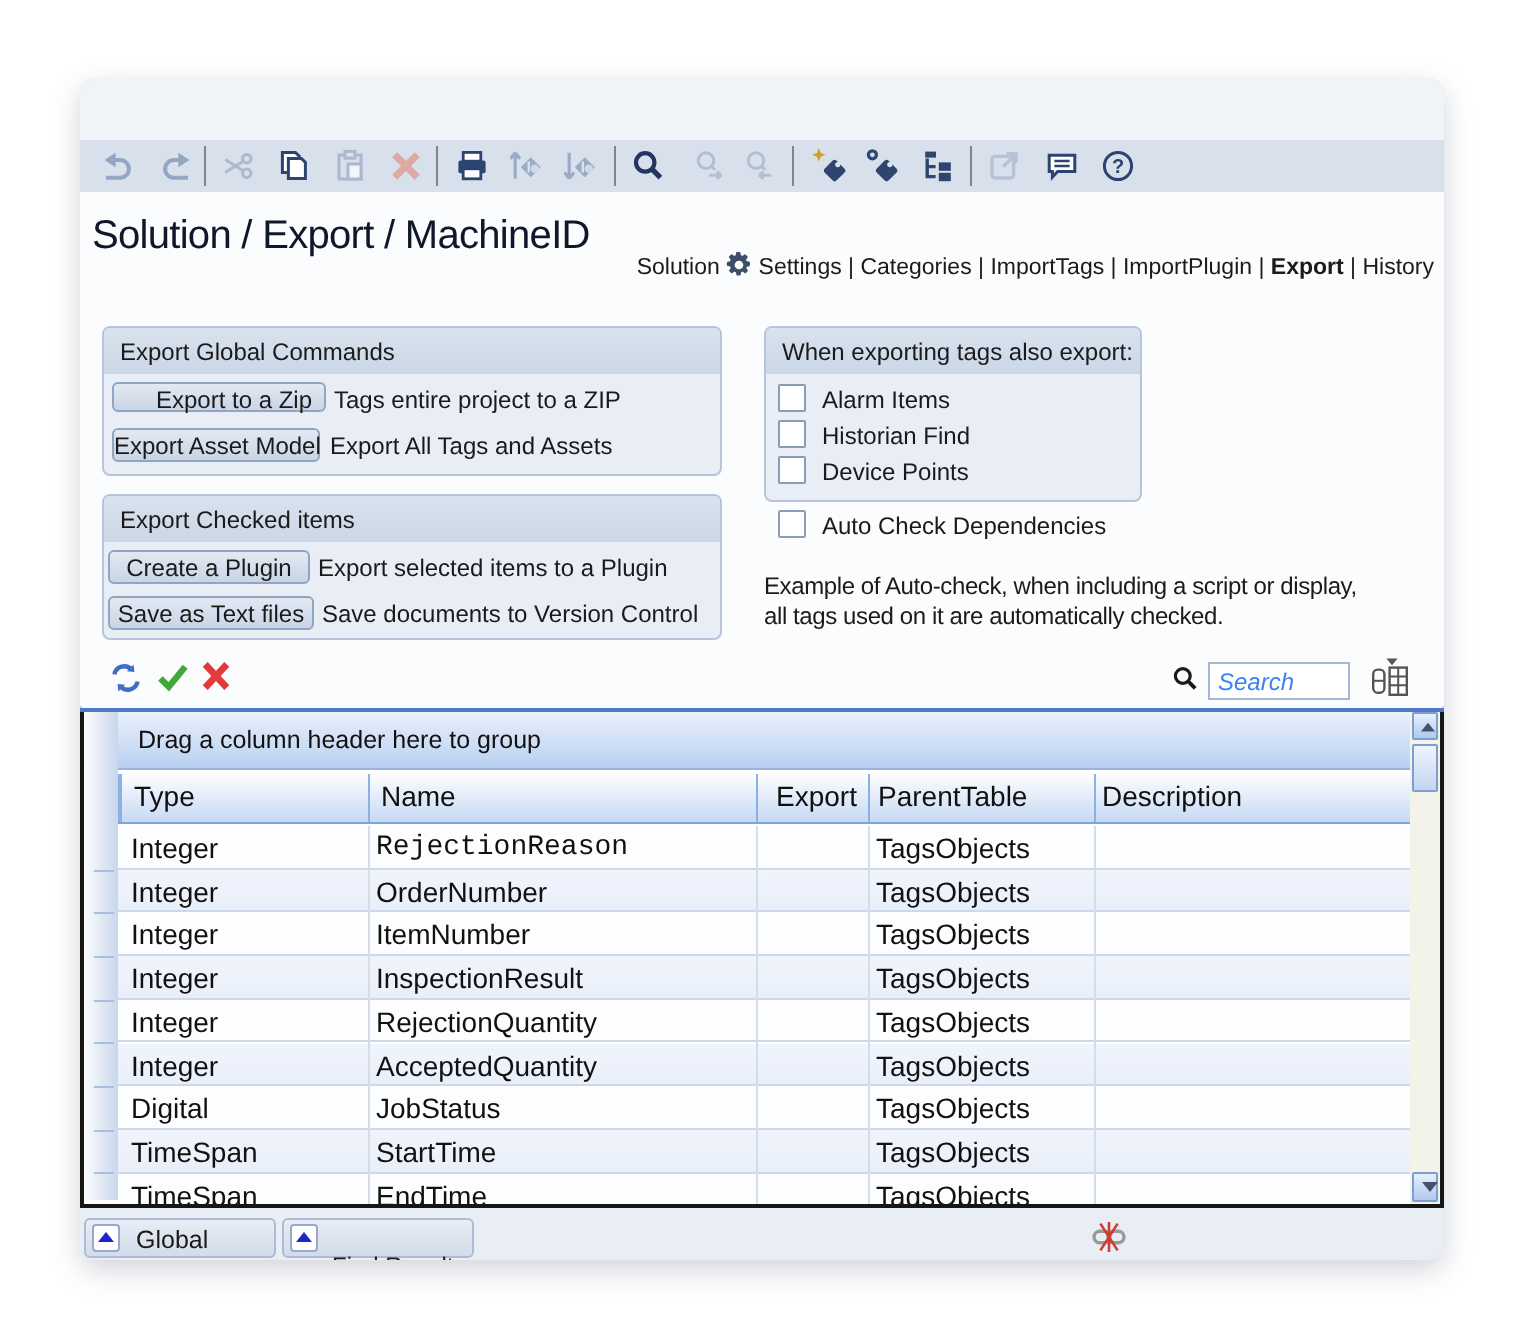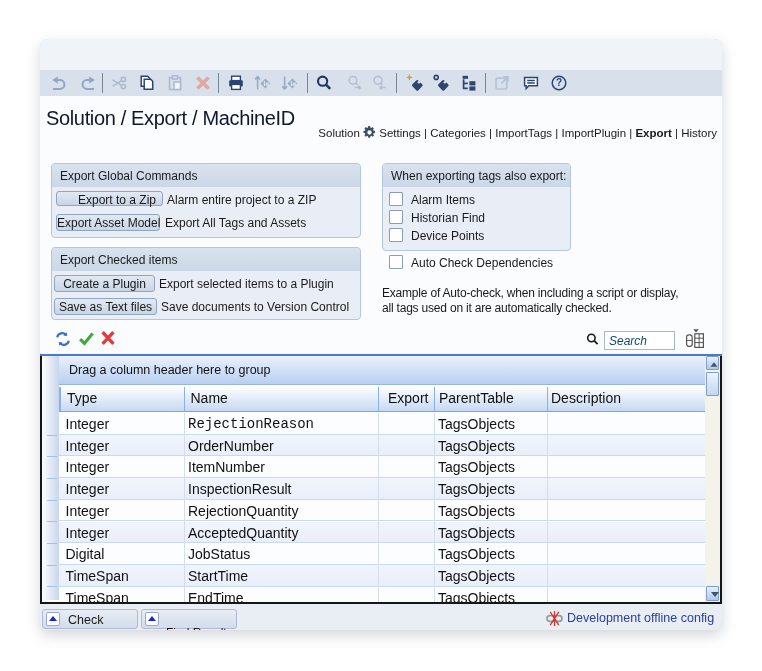--- a/index.html
+++ b/index.html
@@ -191,21 +191,21 @@
   <div class="title">Solution / Export / MachineID</div>
   <div class="tabs">Solution <svg width="13" height="13" viewBox="0 0 24 24" style="vertical-align:-2px" fill="#3d4f66">
           <path d="M12 8a4 4 0 100 8 4 4 0 000-8zm9.4 5.6l-2.1-.3a7.3 7.3 0 01-.6 1.5l1.3 1.7a1 1 0 01-.1 1.3l-1.5 1.5a1 1 0 01-1.3.1l-1.7-1.3c-.5.3-1 .5-1.5.6l-.3 2.1a1 1 0 01-1 .9h-2.1a1 1 0 01-1-.9l-.3-2.1c-.5-.1-1-.3-1.5-.6l-1.7 1.3a1 1 0 01-1.3-.1l-1.5-1.5a1 1 0 01-.1-1.3l1.3-1.7c-.3-.5-.5-1-.6-1.5l-2.1-.3a1 1 0 01-.9-1v-2.1a1 1 0 01.9-1l2.1-.3c.1-.5.3-1 .6-1.5L2.9 5.3a1 1 0 01.1-1.3l1.5-1.5a1 1 0 011.3-.1l1.7 1.3c.5-.3 1-.5 1.5-.6l.3-2.1a1 1 0 011-.9h2.1a1 1 0 011 .9l.3 2.1c.5.1 1 .3 1.5.6l1.7-1.3a1 1 0 011.3.1l1.5 1.5a1 1 0 01.1 1.3l-1.3 1.7c.3.5.5 1 .6 1.5l2.1.3a1 1 0 01.9 1v2.1a1 1 0 01-.9 1z"></path>
         </svg>
     Settings | Categories | ImportTags | ImportPlugin | <b>Export</b> | History</div>
 
   <div class="gbox" style="left:11px;top:124px;width:310px;height:75px;">
     <div class="gboxhdr">Export Global Commands</div>
   </div>
   <div class="btn" style="left:16px;top:152px;width:107px;height:15px;padding-top:1px;padding-left:15px;">Export to a Zip</div>
-  <div class="lbl" style="left:127px;top:154px;">Alarm entire project to a ZIP</div>
+  <div class="lbl" style="left:127px;top:154px;">Tags entire project to a ZIP</div>
   <div class="btn" style="left:16px;top:175px;width:104px;height:17px;padding-top:1px;">Export Asset Model</div>
   <div class="lbl" style="left:125px;top:177px;">Export All Tags and Assets</div>
 
   <div class="gbox" style="left:11px;top:208px;width:310px;height:73px;">
     <div class="gboxhdr">Export Checked items</div>
   </div>
   <div class="btn" style="left:14px;top:236px;width:101px;height:17px;padding-top:1px;">Create a Plugin</div>
   <div class="lbl" style="left:119px;top:238px;">Export selected items to a Plugin</div>
   <div class="btn" style="left:14px;top:259px;width:103px;height:17px;padding-top:1px;">Save as Text files</div>
   <div class="lbl" style="left:121px;top:261px;">Save documents to Version Control</div>
@@ -234,21 +234,21 @@
   </svg>
   <svg class="ico" style="left:60px;top:291px;" width="16" height="16" viewBox="0 0 16 16">
     <path d="M2.6 2.2 L13.4 13.8 M13.4 2.2 L2.6 13.8" stroke="#e23b3b" stroke-width="3.4"></path>
   </svg>
 
   <svg class="ico" style="left:546px;top:294px;" width="14" height="14" viewBox="0 0 14 14">
     <circle cx="5.4" cy="5" r="3.7" fill="none" stroke="#1a1a1a" stroke-width="1.6"></circle>
     <path d="M8.1 7.7 L11.6 11.2" stroke="#1a1a1a" stroke-width="1.9"></path>
   </svg>
   <div class="abs" style="left:564px;top:292px;width:71px;height:19px;background:#fff;border:1px solid #a6b6d6;
-       font-size:12px;font-style:italic;color:#0c4a6e;padding:2px 0 0 4px;">Search</div>
+       font-size:12px;font-style:italic;color:#3b82f6;padding:2px 0 0 4px;">Search</div>
   <svg class="ico" style="left:644px;top:289px;" width="22" height="23" viewBox="0 0 22 23">
     <path d="M9.2 1.2 h5.6 l-2.8 3.4 z" fill="#555"></path>
     <rect x="2.6" y="6.8" width="5.6" height="11.6" rx="2.3" fill="#fff" stroke="#555" stroke-width="1.2"></rect>
     <path d="M2.6 12.4 h5.6" stroke="#555" stroke-width="1"></path>
     <rect x="10.8" y="5.8" width="8.6" height="13.6" fill="#fff" stroke="#555" stroke-width="1.2"></rect>
     <path d="M15.1 5.8 v13.6 M10.8 10.2 h8.6 M10.8 14.6 h8.6" stroke="#555" stroke-width="1"></path>
   </svg>
 
   <div class="grid">
     <div class="bluetop"></div>
@@ -343,33 +343,32 @@
         </div>
       </div>
     </div>
   </div>
 
   <div class="status">
     <div class="sbtn2" style="left:2px;width:96px;">
       <div class="tribox"><svg width="12" height="12" viewBox="0 0 12 12">
               <path d="M6 3l4 5H2z" fill="#1c27c9"></path>
             </svg></div>
-      <span style="position:absolute;left:25px;top:3px;">Check</span>
+      <span style="position:absolute;left:25px;top:3px;">Global</span>
     </div>
     <div class="sbtn2" style="left:101px;width:96px;">
       <div class="tribox"><svg width="12" height="12" viewBox="0 0 12 12">
               <path d="M6 3l4 5H2z" fill="#1c27c9"></path>
             </svg></div>
       <span style="position:absolute;left:24px;top:16px;font-size:12px;">Find Results</span>
     </div>
     <svg class="ico" style="left:506px;top:7px;" width="17" height="15" viewBox="0 0 17 15">
       <g stroke="#999999" stroke-width="1.7" fill="none">
         <rect x="1" y="4.6" width="8" height="5.8" rx="2.9"></rect>
         <rect x="8" y="4.6" width="8" height="5.8" rx="2.9"></rect>
       </g>
       <g stroke="#d23b2f" stroke-width="1.3" fill="none">
         <path d="M4.2 0.8 L12.8 14.2 M12.8 0.8 L4.2 14.2 M8.5 0 V15"></path>
       </g>
     </svg>
-    <span style="position:absolute;left:527px;top:7px;font-size:12.5px;color:#2a3da0;">Development offline config</span>
   </div>
 </div>
 </div>
 
 </body></html>

